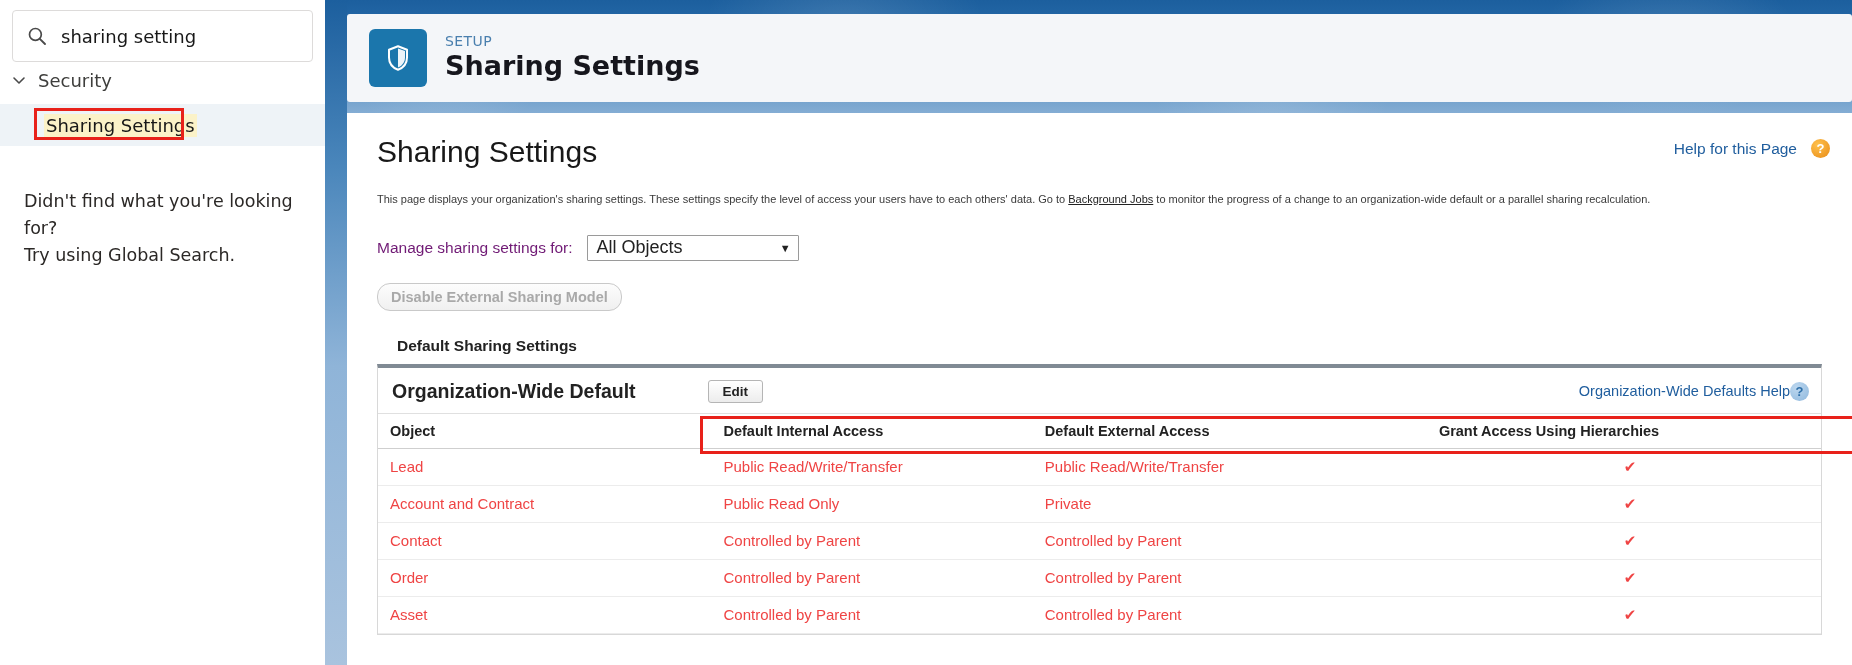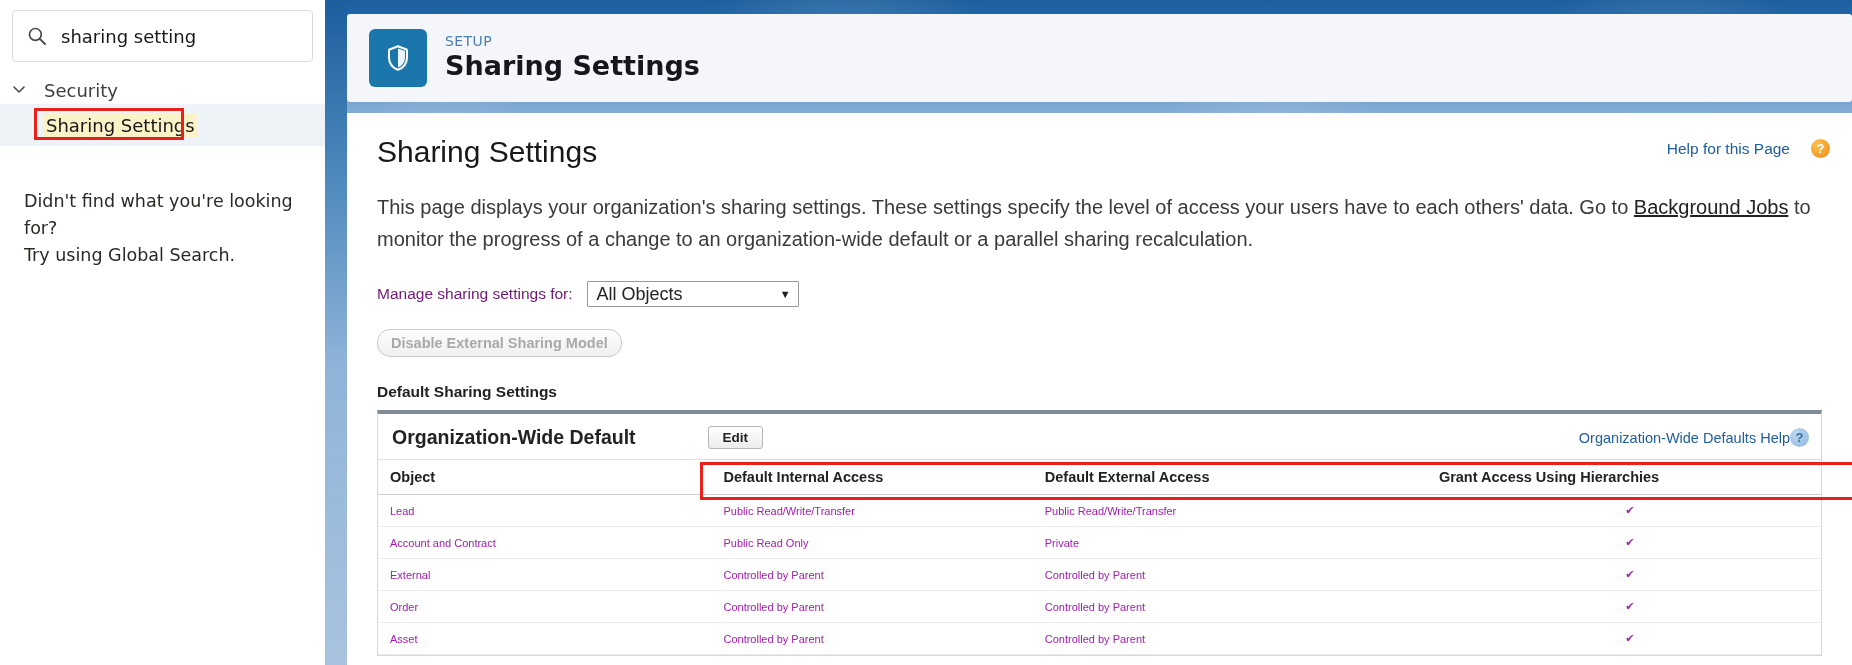--- a/index.html
+++ b/index.html
@@ -21,21 +21,21 @@
     margin: 10px 12px 0 12px; height: 52px;
     border: 1px solid #dddbda; border-radius: 4px;
     display: flex; align-items: center; padding: 0 14px;
     background: #fff;
   }
   .search-icon { width: 20px; height: 20px; flex: 0 0 20px; margin-right: 14px; }
   .search-icon svg { display:block; }
   .search-value { font-size: 18px; color: #181818; font-family: "DejaVu Sans", sans-serif; }
 
   .tree-group {
-    display: flex; gap: 16px;
+    display: flex; align-items: center; gap: 10px;
     padding: 18px 0 24px 10px; height: 42px;
   }
   .chev { width: 18px; height: 18px; flex:0 0 18px; }
   .group-label { font-size: 18px; color: #3e3e3c; font-family: "DejaVu Sans", sans-serif; }
 
   .tree-item-row {
     height: 42px; background: #eef3f7; display: flex; align-items: center;
     position: relative; padding-left: 44px;
   }
   .tree-item-hl {
@@ -90,21 +90,21 @@
     font-family: "DejaVu Sans", sans-serif;
   }
 
   .content-card {
     position: absolute; left: 22px; top: 113px; right: 0; bottom: 0;
     background: #ffffff; padding: 22px 30px 0 30px; overflow: hidden;
   }
 
   .help-page-link {
     position: absolute; right: 22px; top: 26px;
-    display: flex; align-items: center; gap: 21px;
+    display: flex; align-items: center; gap: 14px;
   }
   .help-page-link .lbl {
     font-size: 15.5px; color: #205e9e; font-family: "Liberation Sans", sans-serif;
   }
   .qmark {
     width: 19px; height: 19px; border-radius: 50%;
     background: radial-gradient(circle at 35% 30%, #ffc14d, #e88b16);
     color: #fff; font-size: 13px; font-weight: bold; line-height: 19px;
     text-align: center; font-family: "Liberation Sans", sans-serif;
     display:inline-block;
@@ -112,21 +112,21 @@
   .qmark.blue {
     background: radial-gradient(circle at 35% 30%, #bcd7ef, #8fb8dd);
     color: #2e6fa8;
   }
 
   h1.page-h {
     margin: 0 0 22px 0; font-size: 30px; font-weight: normal;
     color: #181818; font-family: "Liberation Sans", sans-serif;
   }
   p.page-desc {
-    margin: 0 0 26px 0; font-size: 20px; line-height: 1.6;
+    margin: 0 0 26px 0; font-size: 11px; line-height: 1.6;
     color: #3a3a3a; max-width: 1550px;
     font-family: "Liberation Sans", sans-serif;
   }
   p.page-desc a { color: #222; text-decoration: underline; }
 
   .manage-row { display: flex; align-items: center; margin-bottom: 22px; }
   .manage-label {
     font-size: 15.5px; font-weight: normal; color: #701a75; margin-right: 14px;
     font-family: "Liberation Sans", sans-serif;
   }
@@ -143,20 +143,21 @@
   .btn-disabled {
     display: inline-block; padding: 5px 13px; border: 1px solid #c9c9c9;
     border-radius: 13px; background: linear-gradient(180deg,#fdfdfd,#f0f0f0);
     color: #a9a9a9; font-size: 14.5px; font-weight: bold;
     font-family: "Liberation Sans", sans-serif; margin-bottom: 26px;
   }
 
   .section-sub {
     font-size: 15.5px; font-weight: bold; color: #222; margin-bottom: 9px;
     font-family: "Liberation Sans", sans-serif;
+    margin-left: 20px;
   }
 
   .panel { border: 1px solid #d8d8d8; border-top: 4px solid #808a94; position: relative; }
   .panel-head {
     display: flex; align-items: center; padding: 12px 14px 10px 14px;
     position: relative; background: #fff;
   }
   .panel-title {
     font-size: 19.5px; font-weight: bold; color: #222;
     font-family: "Liberation Sans", sans-serif;
@@ -176,21 +177,21 @@
   }
 
   table.owd { width: 100%; border-collapse: collapse; table-layout: fixed; }
   table.owd th {
     text-align: left; font-size: 14.5px; font-weight: bold; color: #222;
     padding: 9px 0 9px 12px; border-top: 1px solid #e0e0e0;
     border-bottom: 1px solid #cfcfcf; background: #fff;
     font-family: "Liberation Sans", sans-serif;
   }
   table.owd td {
-    font-size: 11px; color: #a21caf; padding: 9px 0 9px 12px;
+    font-size: 15px; color: #ef4444; padding: 9px 0 9px 12px;
     border-bottom: 1px solid #ececec;
     font-family: "Liberation Sans", sans-serif;
   }
   th.c-obj, td.c-obj { width: 330px; }
   th.c-int, td.c-int { width: 318px; }
   th.c-ext, td.c-ext { width: 390px; }
   th.c-hier { width: 390px; text-align: center; padding-left: 0; }
   td.c-hier { text-align: center; padding-left: 0; font-size: 19px; }
 
   .red-box-headers {
@@ -303,21 +304,21 @@
               <td class="c-ext">Public Read/Write/Transfer</td>
               <td class="c-hier">✔</td>
             </tr>
             <tr>
               <td class="c-obj">Account and Contract</td>
               <td class="c-int">Public Read Only</td>
               <td class="c-ext">Private</td>
               <td class="c-hier">✔</td>
             </tr>
             <tr>
-              <td class="c-obj">External</td>
+              <td class="c-obj">Contact</td>
               <td class="c-int">Controlled by Parent</td>
               <td class="c-ext">Controlled by Parent</td>
               <td class="c-hier">✔</td>
             </tr>
             <tr>
               <td class="c-obj">Order</td>
               <td class="c-int">Controlled by Parent</td>
               <td class="c-ext">Controlled by Parent</td>
               <td class="c-hier">✔</td>
             </tr>

